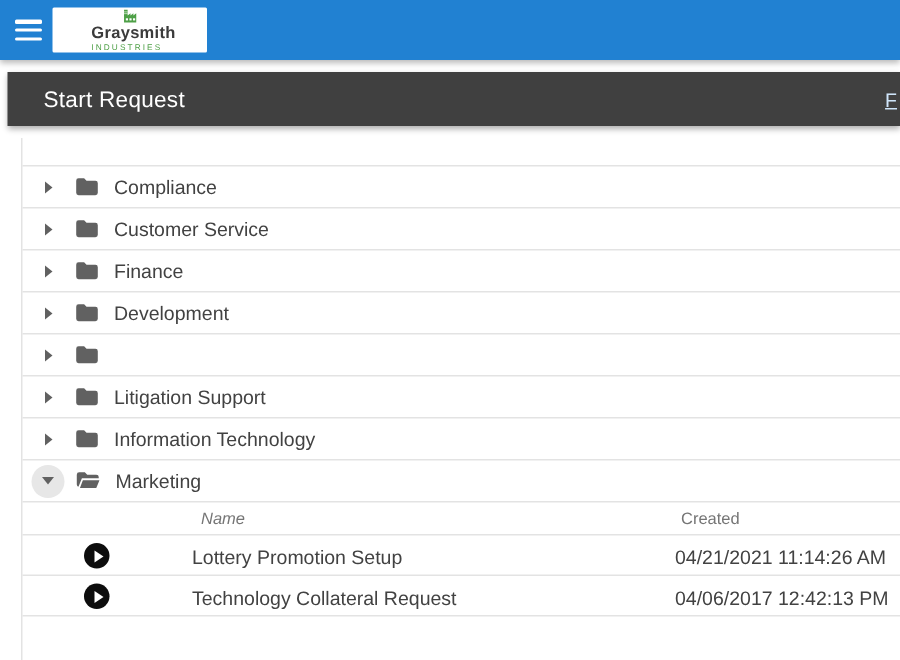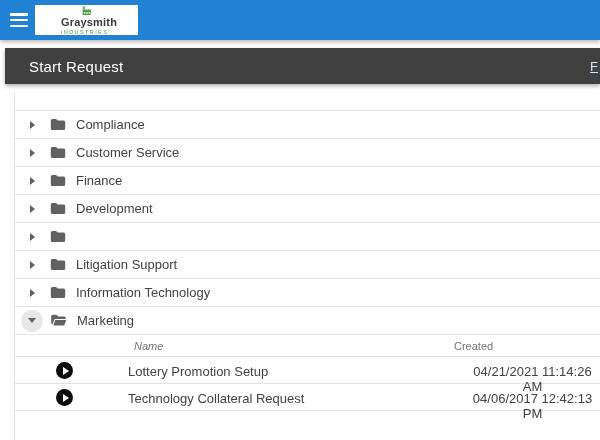--- a/index.html
+++ b/index.html
@@ -148,21 +148,21 @@
     border-left: 6px solid #fff;
     border-top: 4px solid transparent;
     border-bottom: 4px solid transparent;
     margin-left: 2px;
   }
   .t-row .cell-name, .t-row .cell-created {
     position: absolute; top: 7px;
     font-size: 13px; color: #424242;
   }
   .cell-name { left: 113px; }
-  .cell-created { left: 450px; text-align: center; }
+  .cell-created { left: 435px; }
 </style>
 </head>
 <body>
 
 <div class="topbar">
   <div class="hamburger">
     <span></span>
       <span></span>
       <span></span>
   </div>

